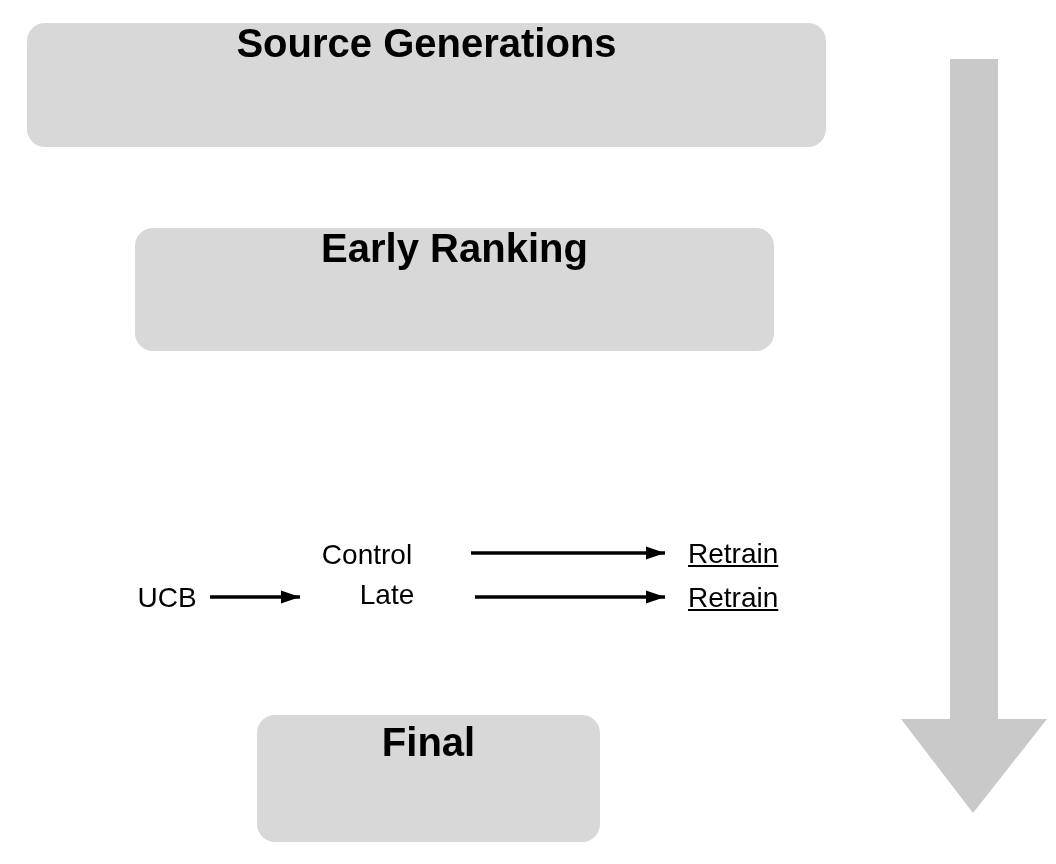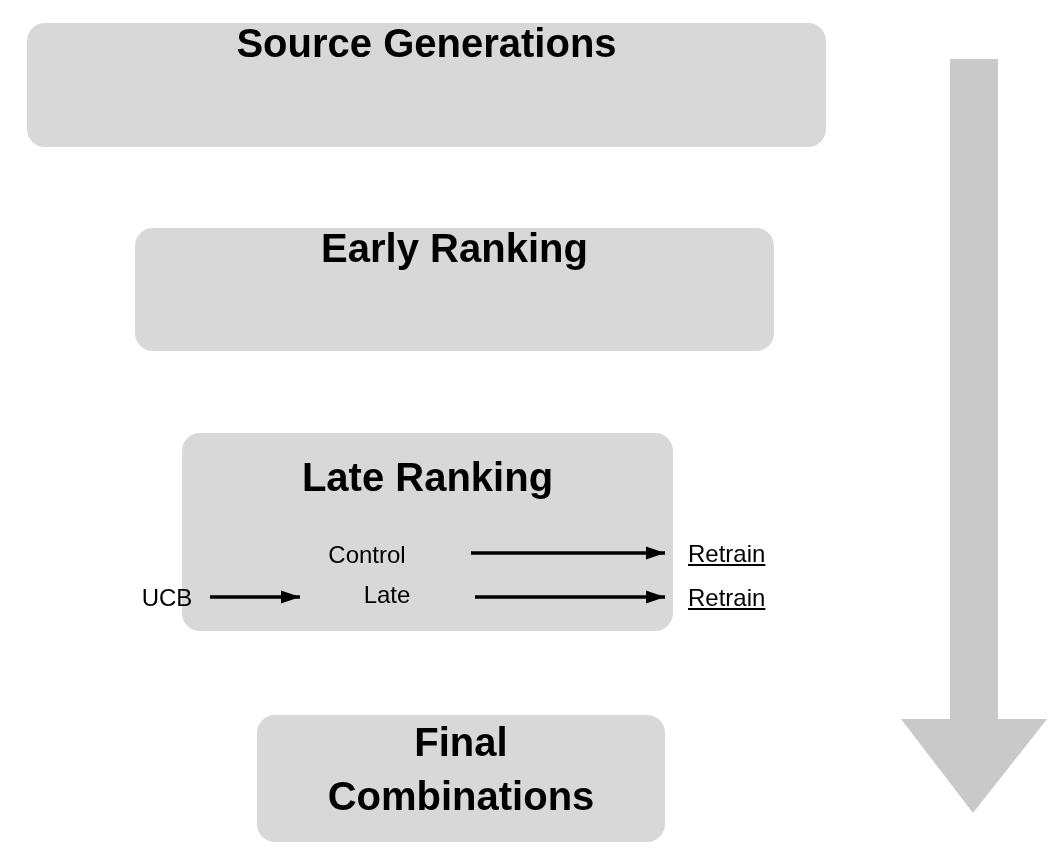--- a/index.html
+++ b/index.html
@@ -28,26 +28,26 @@
     font-weight: bold;
     font-size: 40px;
     line-height: 40px;
     white-space: nowrap;
     text-align: center;
   }
   .box-source  { left: 27px;  top: 23px;  width: 799px; height: 124px; }
   .box-early   { left: 107px; top: 228px; width: 639px; height: 123px; margin-left: 28px; }
   .box-late    { left: 182px; top: 433px; width: 491px; height: 198px;
                  align-items: flex-start; padding-top: 24px; }
-  .box-final   { left: 257px; top: 715px; width: 408px; height: 127px; }
+  .box-final   { left: 257px; top: 715px; width: 343px; height: 127px; }
   .final-lines { display: flex; flex-direction: column; align-items: center; }
   .final-lines .box-title { line-height: 54px; }
   .flow-label {
     position: absolute;
-    font-size: 24px;
+    font-size: 28px;
     line-height: 36px;
     white-space: nowrap;
     transform: translate(-50%, -50%);
   }
   .flow-label.anchor-left { transform: translate(0, -50%); text-decoration: underline; }
   .label-ucb          { left: 131px; top: 598px; margin-left: 36px; }
   .label-control      { left: 367px; top: 555px; }
   .label-test         { left: 387px; top: 595px; }
   .label-retrain-top  { left: 688px; top: 554px; }
   .label-retrain-bot  { left: 688px; top: 598px; }
@@ -71,28 +71,24 @@
 <div class="canvas">
 
   <div class="box box-source">
     <span class="box-title">Source Generations</span>
   </div>
 
   <div class="box box-early">
     <span class="box-title">Early Ranking</span>
   </div>
 
-  <div class="box box-late">
-    <span class="box-title">Late Ranking</span>
-  </div>
 
   <div class="box box-final">
     <span class="final-lines">
       <span class="box-title">Final</span>
-      <span class="box-title">Combinations</span>
     </span>
   </div>
 
   <span class="flow-label label-ucb">UCB</span>
   <span class="flow-label label-control">Control</span>
   <span class="flow-label label-test">Late</span>
   <span class="flow-label anchor-left label-retrain-top">Retrain</span>
   <span class="flow-label anchor-left label-retrain-bot">Retrain</span>
 
   <svg class="overlay" viewBox="0 0 1056 864" xmlns="http://www.w3.org/2000/svg">

